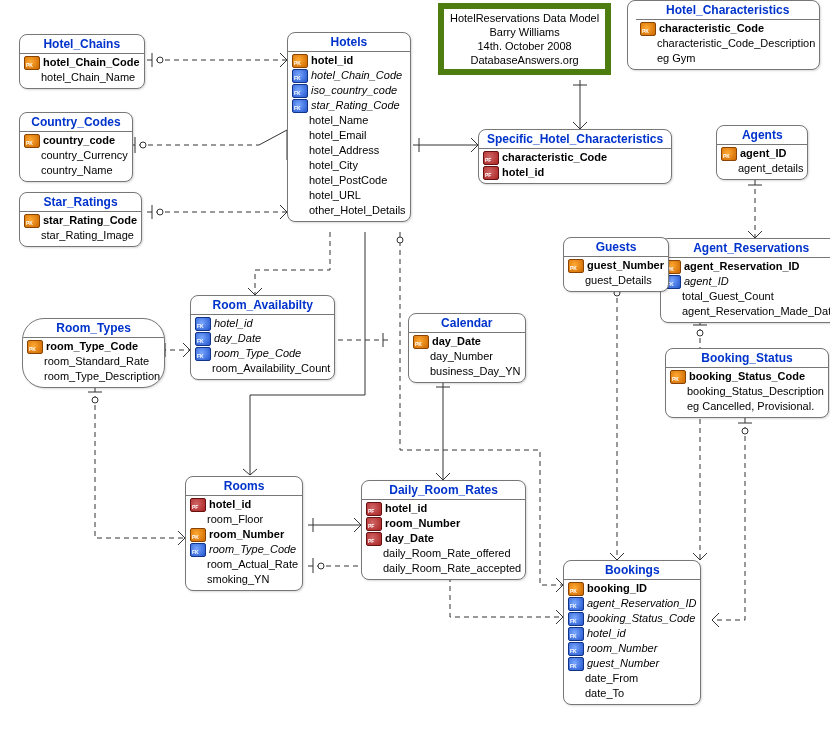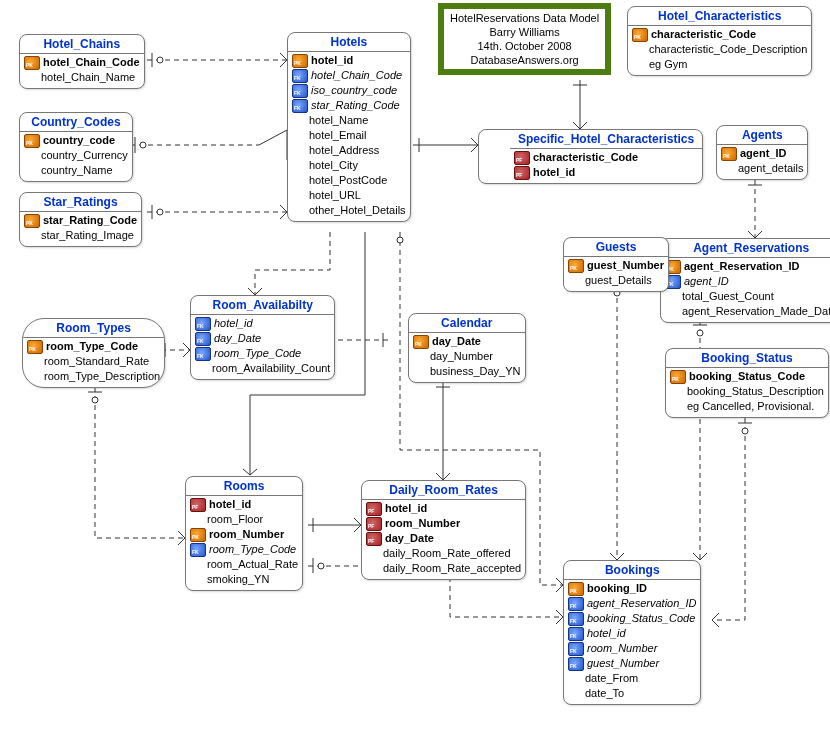--- a/index.html
+++ b/index.html
@@ -266,34 +266,34 @@
       <div class="row">
         <span class="icon blank"></span>
         <span class="label">hotel_URL</span>
       </div>
       <div class="row">
         <span class="icon blank"></span>
         <span class="label">other_Hotel_Details</span>
       </div>
     </div>
   </div>
-<div class="entity" style="left:478px; top:129px;padding-left:31px;">
+<div class="entity" style="left:478px; top:129px;">
     <div class="title">Specific_Hotel_Characteristics</div>
     <div class="rows">
       <div class="row">
         <span class="icon pf"></span>
         <span class="label bold">characteristic_Code</span>
       </div>
       <div class="row">
         <span class="icon pf"></span>
         <span class="label bold">hotel_id</span>
       </div>
     </div>
   </div>
-<div class="entity" style="left:627px; top:6px;">
+<div class="entity" style="left:627px; top:0;padding-left:8px;">
     <div class="title">Hotel_Characteristics</div>
     <div class="rows">
       <div class="row">
         <span class="icon pk"></span>
         <span class="label bold">characteristic_Code</span>
       </div>
       <div class="row">
         <span class="icon blank"></span>
         <span class="label">characteristic_Code_Description</span>
       </div>

